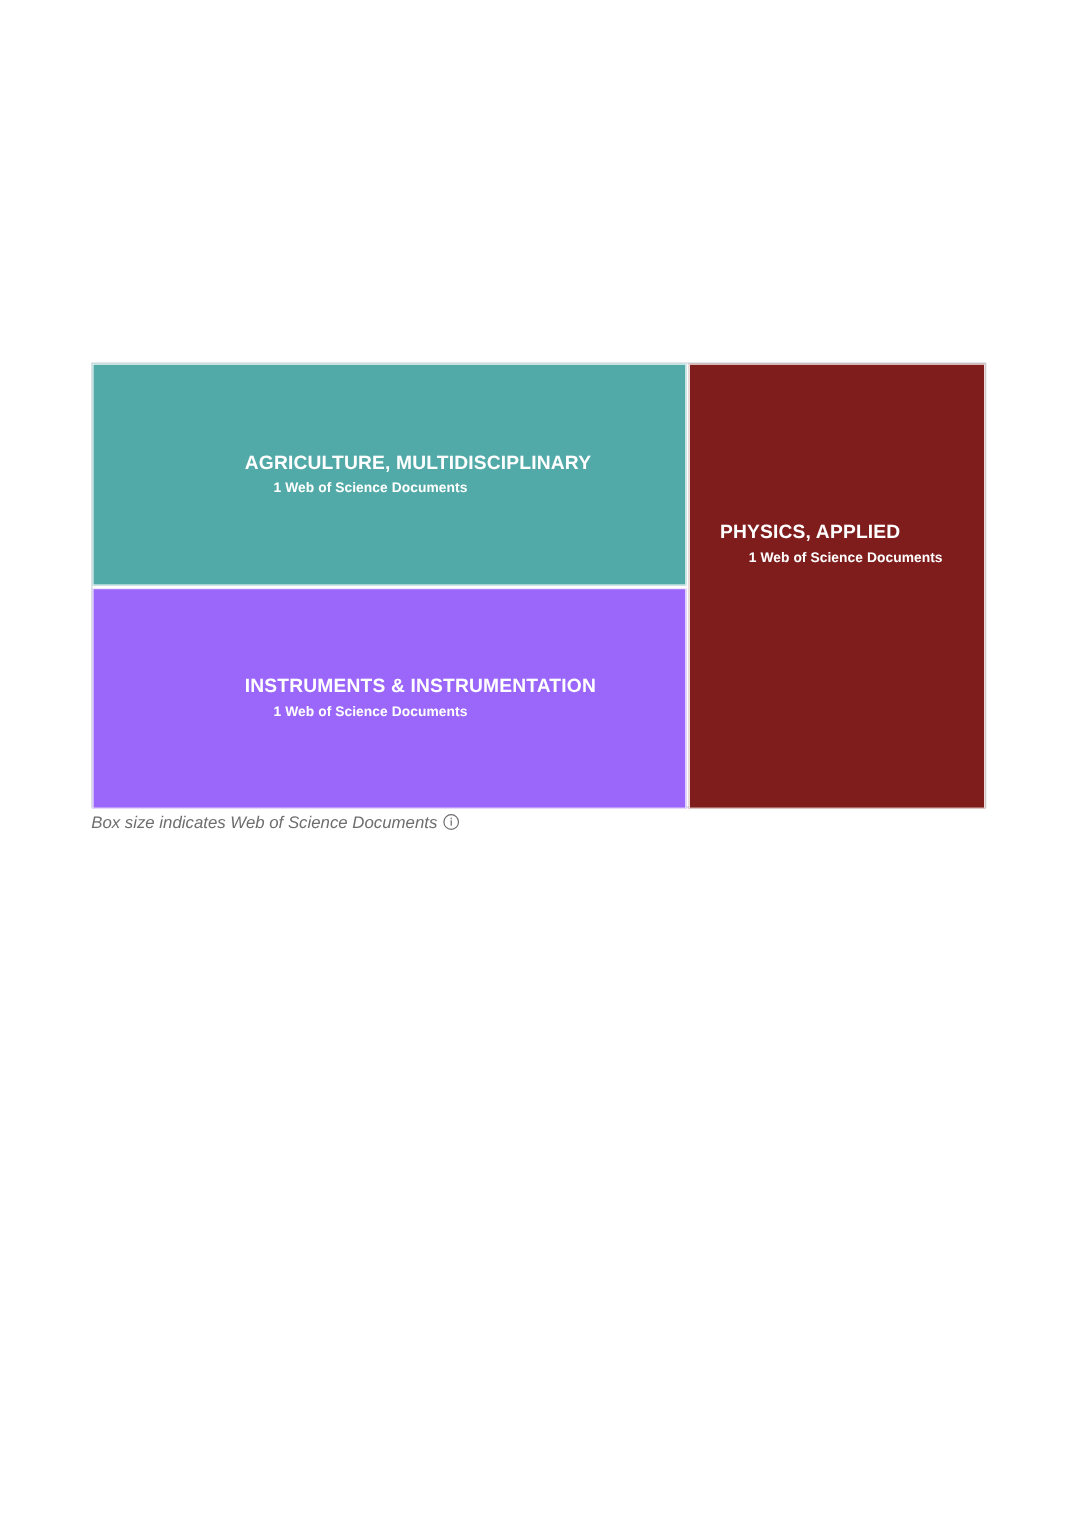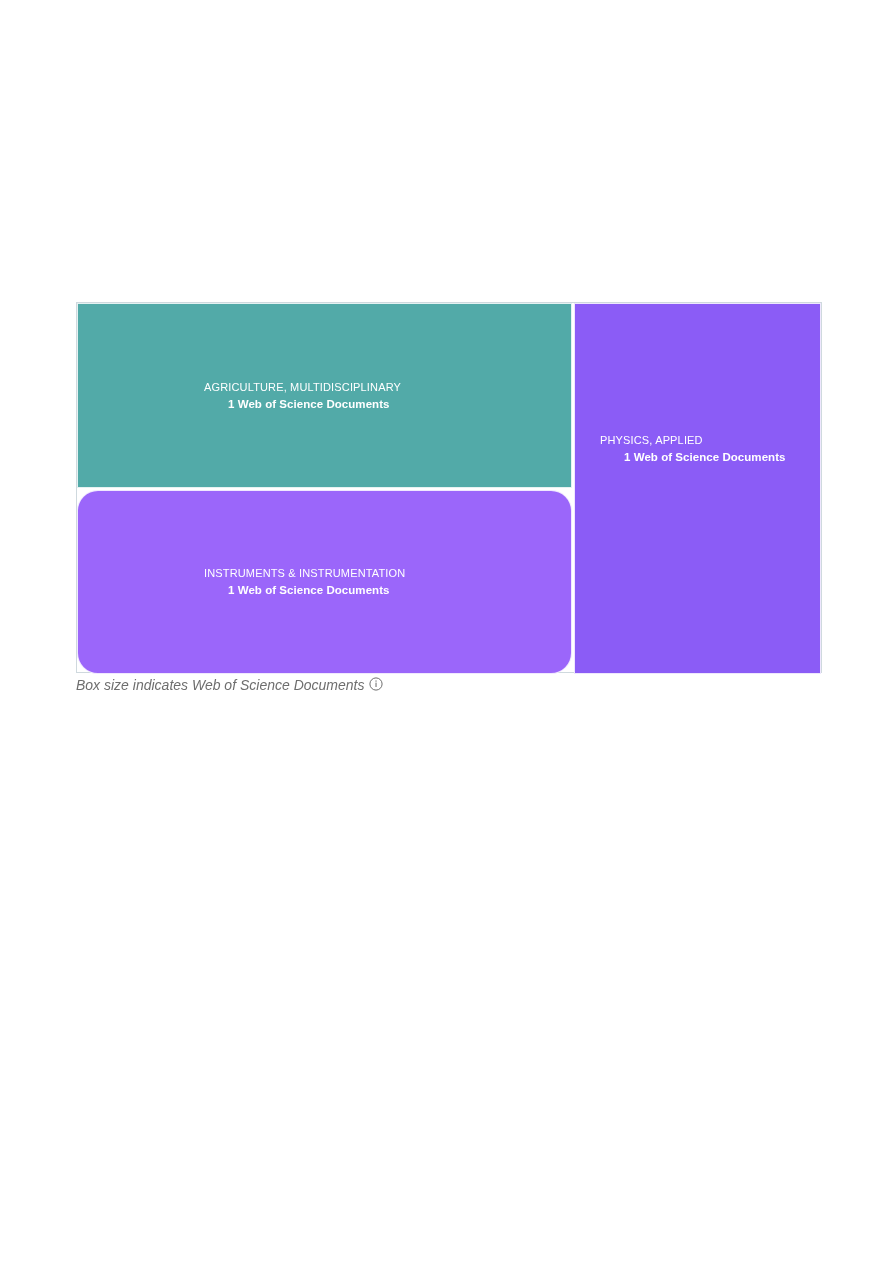--- a/index.html
+++ b/index.html
@@ -63,21 +63,20 @@
     top: 0px;
     width: 495px;
     height: 185px;
   }
 
   .cell-instruments {
     left: 0px;
     top: 187px;
     width: 495px;
     height: 184px;
-    border-radius: 21px;
   }
 
   .cell-physics {
     left: 2px;
     top: 0px;
     width: 247px;
     height: 371px;
   }
 
   .cell-label {
@@ -92,40 +91,41 @@
   }
 
   .cell-physics .cell-label {
     left: 25px;
     top: 128px;
     transform: none;
   }
 
   .cell-title {
     display: block;
-    font-size: 11px;
-    font-weight: normal;
+    font-size: 16px;
+    font-weight: bold;
     letter-spacing: 0.15px;
     color: #ffffff;
   }
 
   .cell-metric {
     display: block;
     font-size: 11.5px;
     font-weight: bold;
     letter-spacing: 0.05px;
     color: #ffffff;
     margin-left: 24px;
   }
 
   .caption {
     position: absolute;
     left: 76px;
     top: 677px;
     display: flex;
+    align-items: center;
     gap: 5px;
     font-size: 14px;
     font-style: italic;
     color: #6e6e6e;
     white-space: nowrap;
   }
 
   .info-icon {
     display: inline-flex;
     align-items: center;
@@ -155,21 +155,21 @@
         <div class="cell-label">
           <span class="cell-title">INSTRUMENTS &amp; INSTRUMENTATION</span>
           <span class="cell-metric">1 Web of Science Documents</span>
         </div>
       </div>
 
     </div>
 
     <div class="treemap-col-right">
 
-      <div class="cell cell-physics" style="background:#8b5cf6">
+      <div class="cell cell-physics" style="background:#7f1d1d">
         <div class="cell-label">
           <span class="cell-title">PHYSICS, APPLIED</span>
           <span class="cell-metric">1 Web of Science Documents</span>
         </div>
       </div>
 
     </div>
 
   </div>
 

